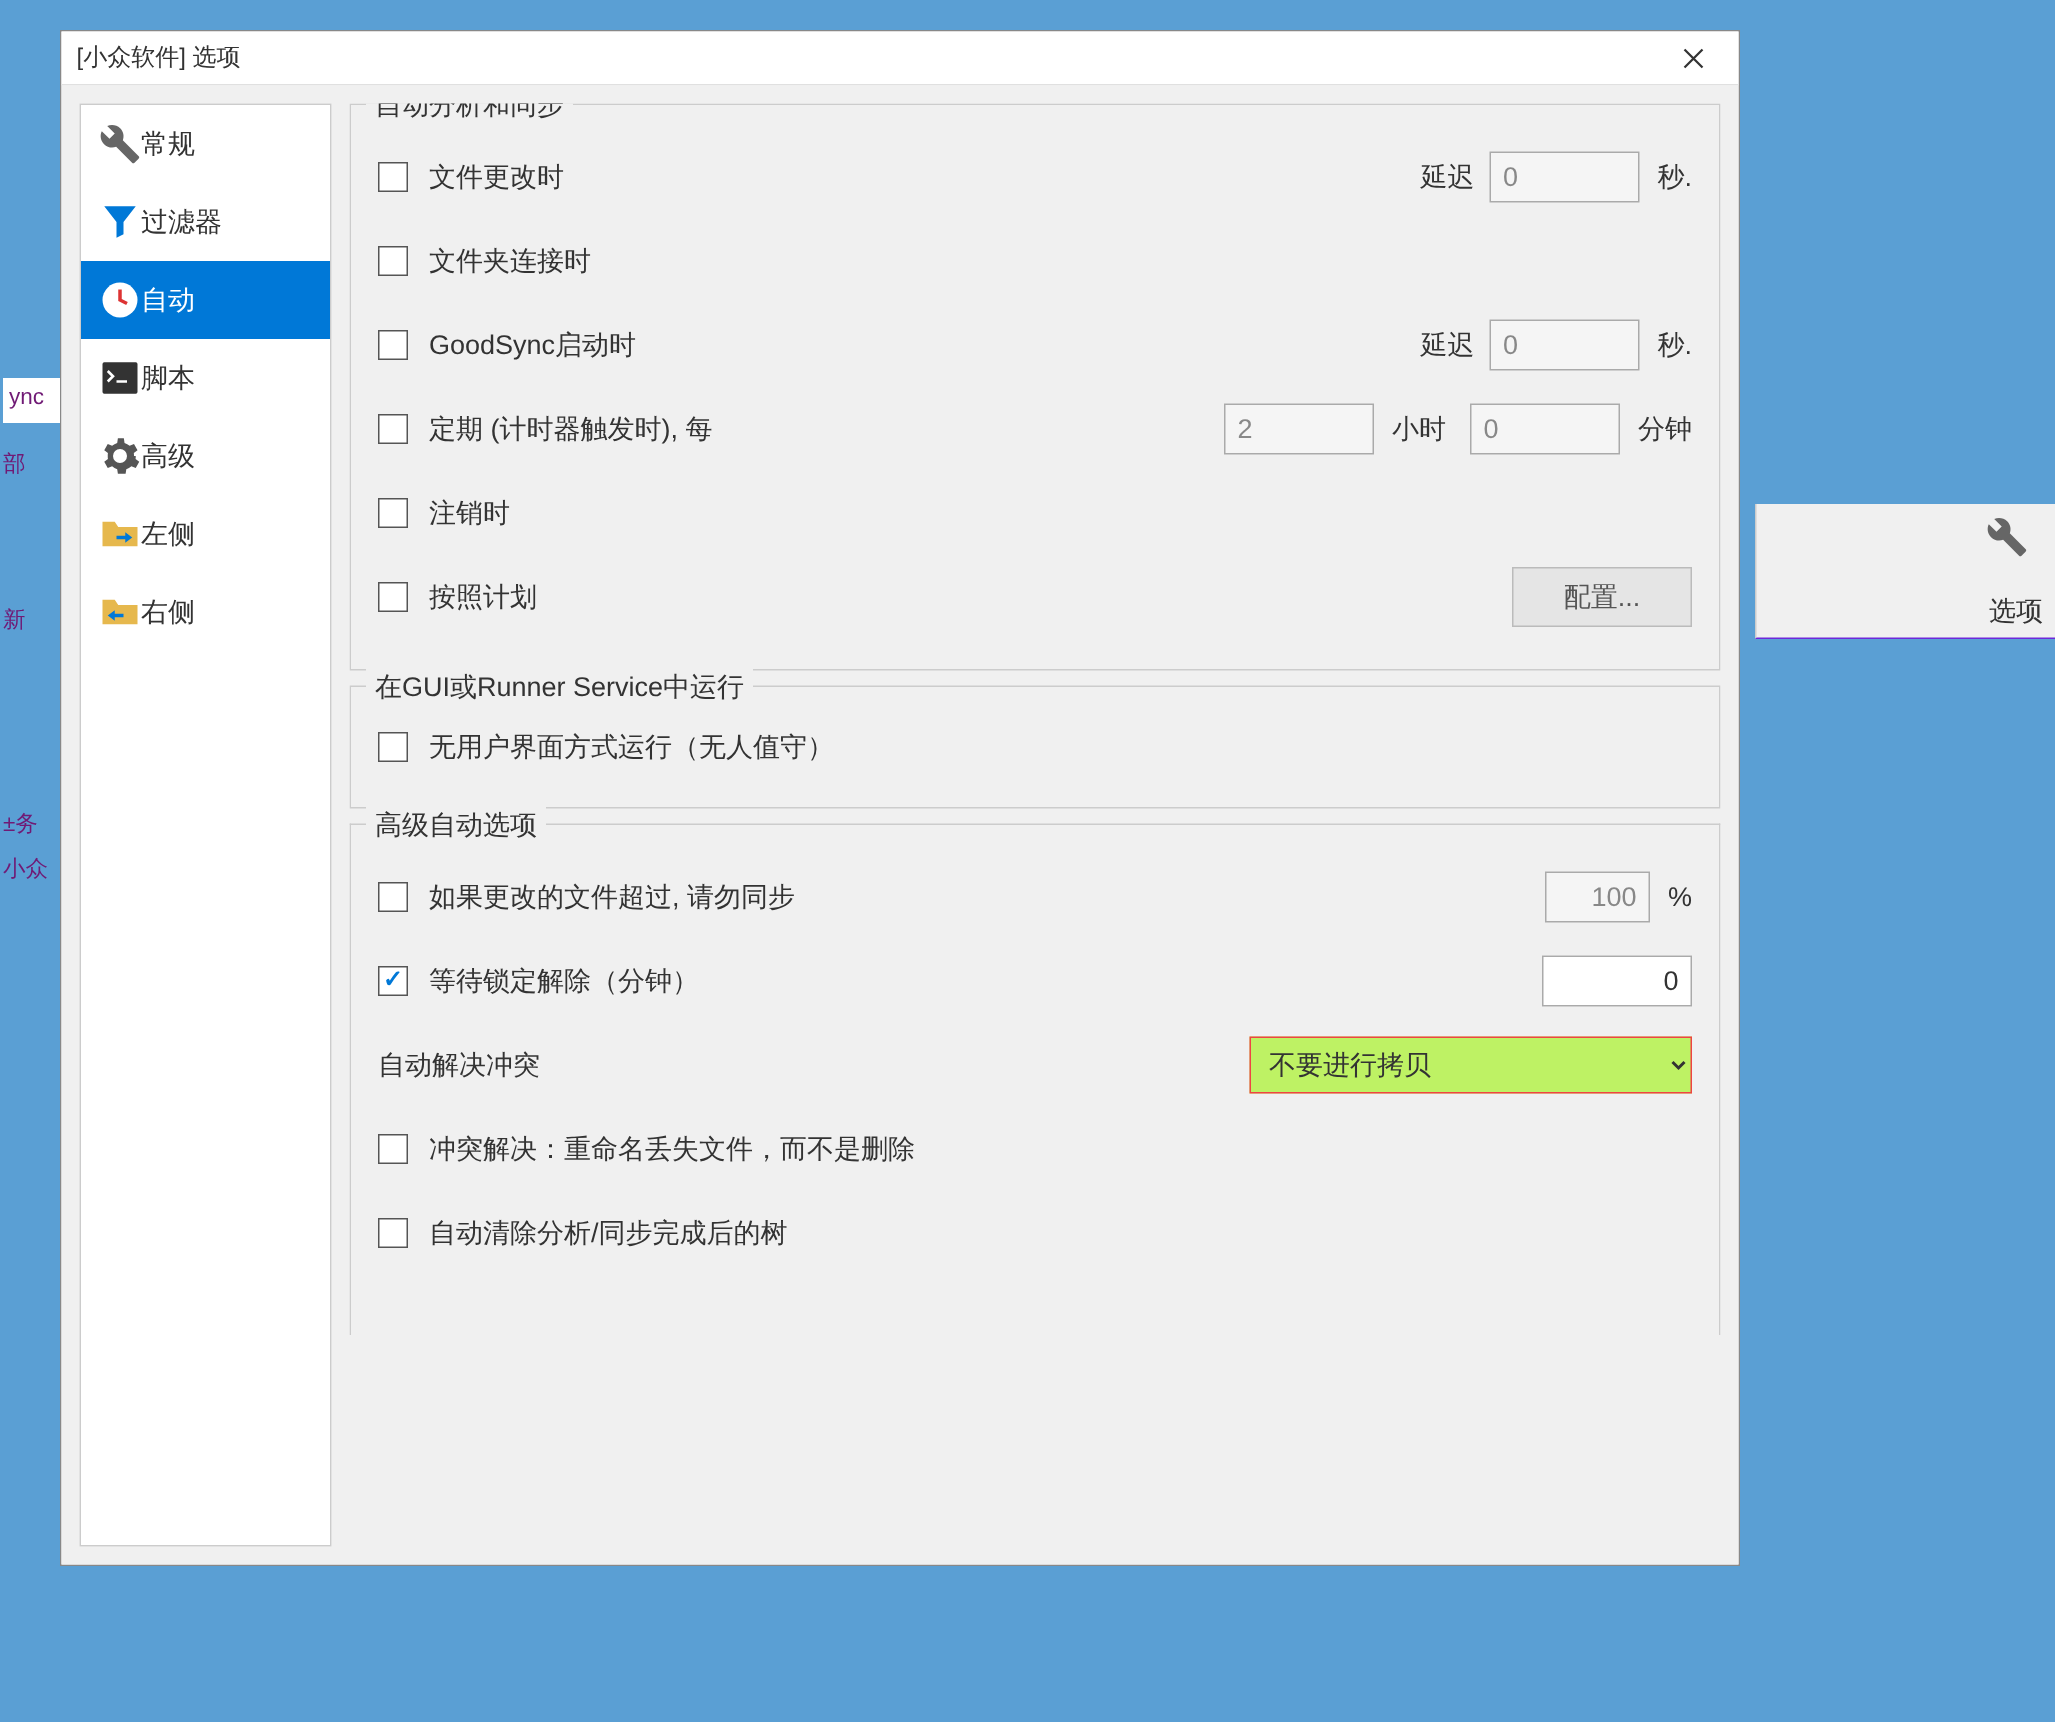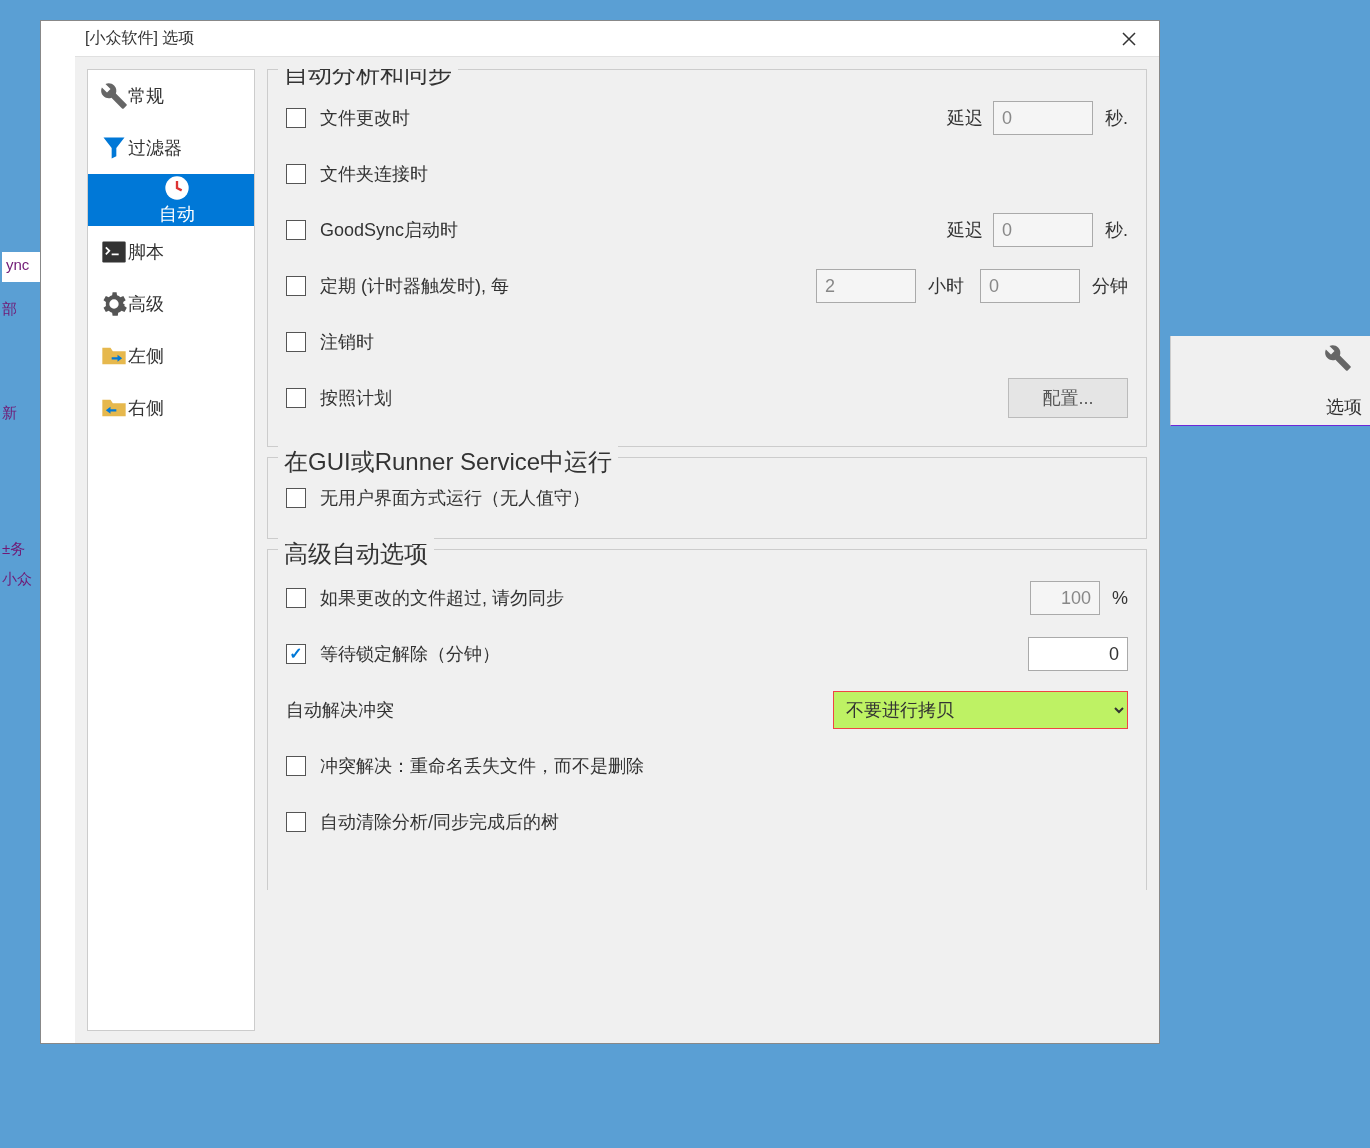--- a/index.html
+++ b/index.html
@@ -20,21 +20,20 @@
     .dialog {
       position: absolute;
       top: 20px;
       left: 40px;
       width: 1120px;
       height: 1024px;
       background: #fff;
       border: 1px solid #888;
       display: flex;
       flex-direction: column;
-      padding-left: 34px;
     }
     .titlebar {
       height: 36px;
       background: #fff;
       display: flex;
       align-items: center;
       justify-content: space-between;
       padding: 0 10px 0 10px;
       border-bottom: 1px solid #e0e0e0;
     }
@@ -63,21 +62,20 @@
       display: flex;
       align-items: center;
       padding-left: 12px;
       cursor: pointer;
       color: #333;
       font-size: 18px;
     }
     .sidebar-item.selected {
       background: #0078d7;
       color: #fff;
-      flex-direction: column;
     }
     .sidebar-icon { width: 28px; height: 28px; display:flex; align-items:center; justify-content:center; }
     .content {
       flex: 1;
       display: flex;
       flex-direction: column;
       gap: 10px;
       overflow-y: auto;
     }
     .groupbox {
@@ -85,21 +83,21 @@
       background: #f0f0f0;
       padding: 20px 18px 20px 18px;
       position: relative;
     }
     .groupbox-title {
       position: absolute;
       top: -12px;
       left: 10px;
       background: #f0f0f0;
       padding: 0 6px;
-      font-size: 24px;
+      font-size: 18px;
       color: #333;
     }
     .row {
       display: flex;
       align-items: center;
       min-height: 56px;
       gap: 6px;
     }
     .checkbox {
       width: 20px; height: 20px;

